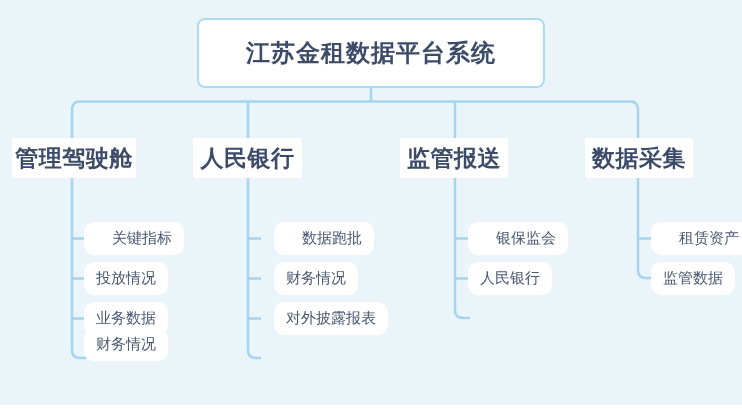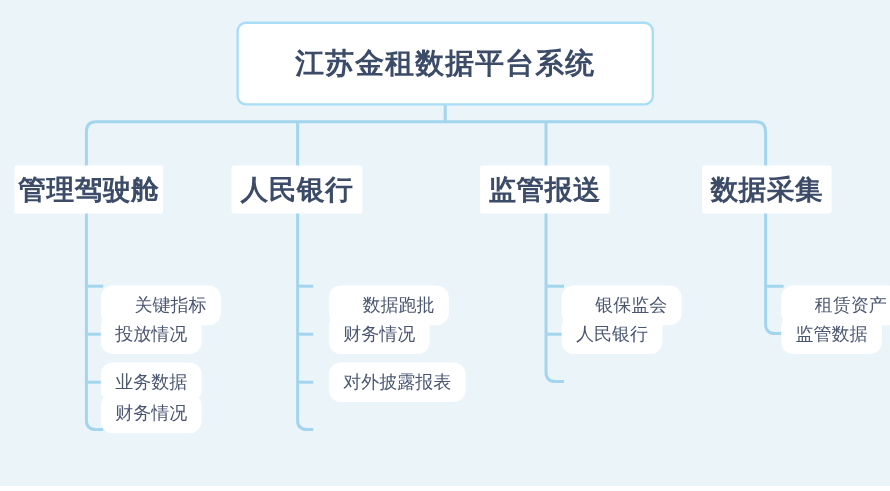--- a/index.html
+++ b/index.html
@@ -59,21 +59,21 @@
 
   .leaf-node {
     height: 33px;
     border-radius: 10px;
     font-size: 15px;
     font-weight: normal;
     color: #4a5670;
     padding: 0 12px;
     justify-content: flex-start;
   }
-  .row-1 { top: 238px; padding-left: 28px; }
+  .row-1 { top: 222px; padding-left: 28px; }
   .row-2 { top: 262px; }
   .row-3 { top: 302px; }
   .row-4 { top: 328px; }
   .col-1 { left: 84px; }
   .col-2 { left: 259px; margin-left: 15px; }
   .col-3 { left: 468px; }
   .col-4 { left: 651px; }
 </style>
 </head>
 <body>

